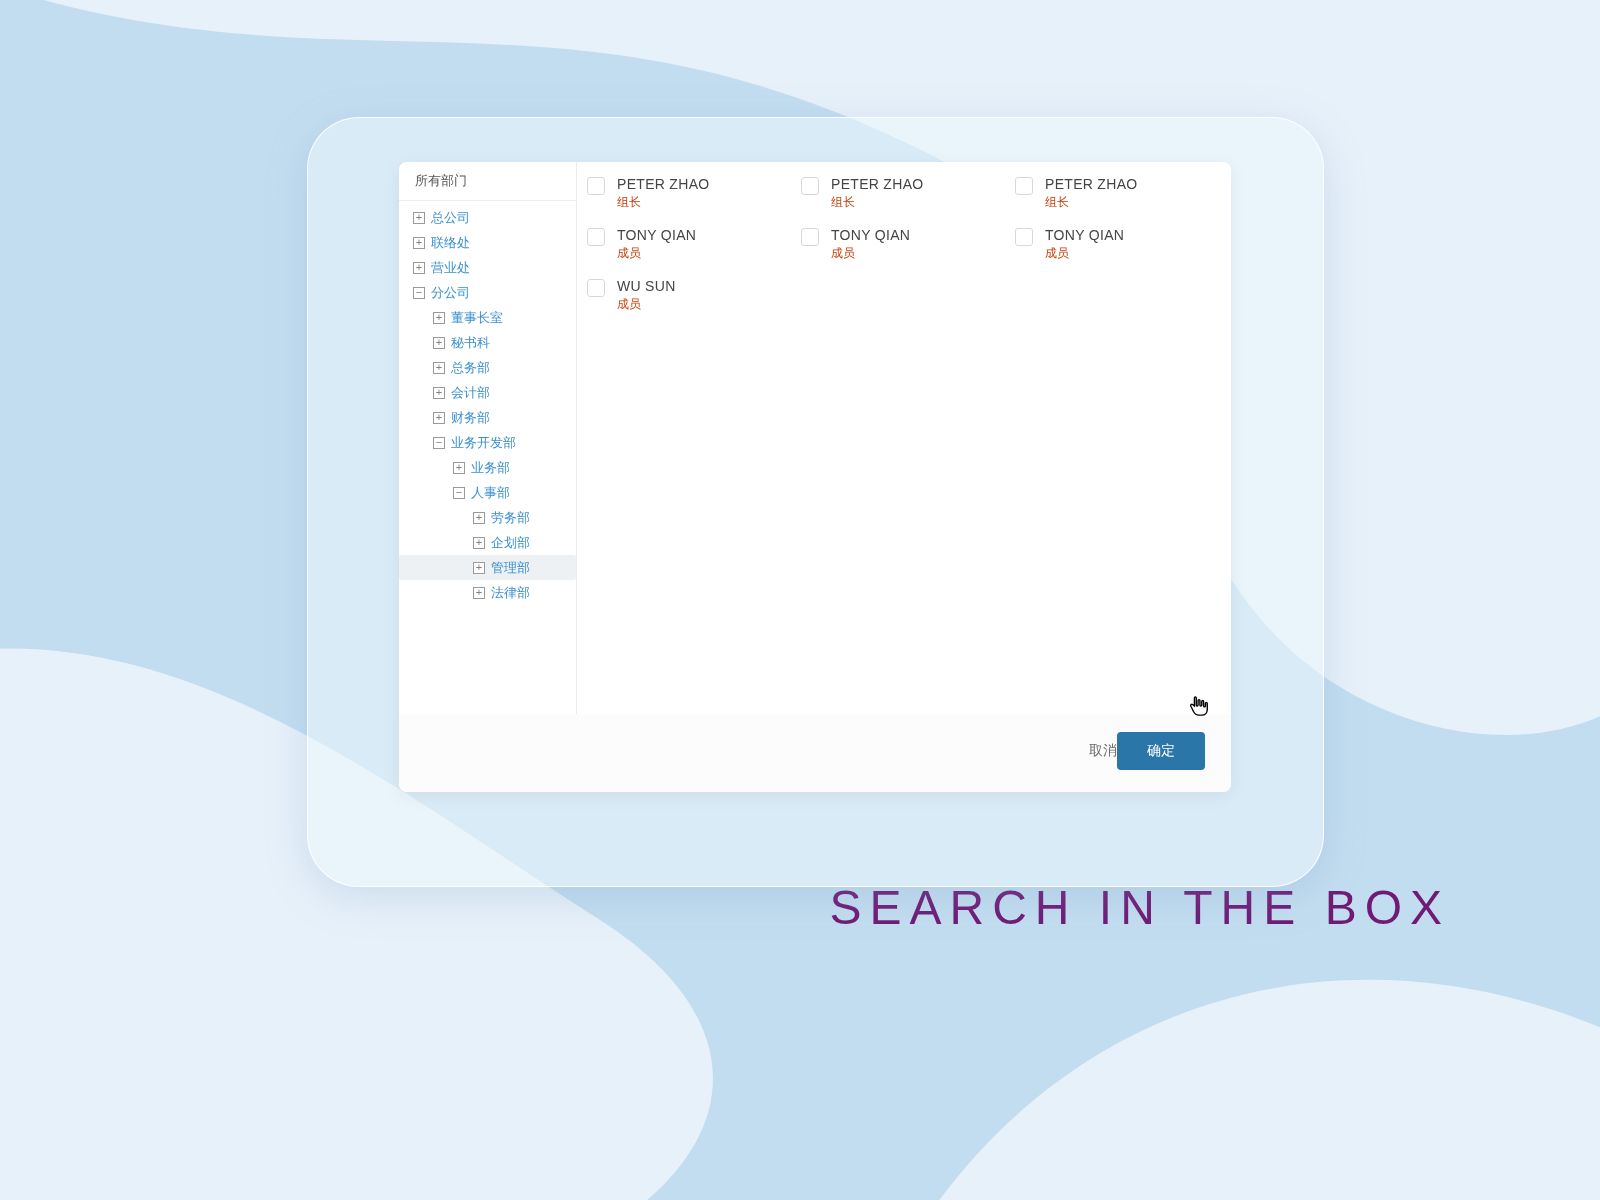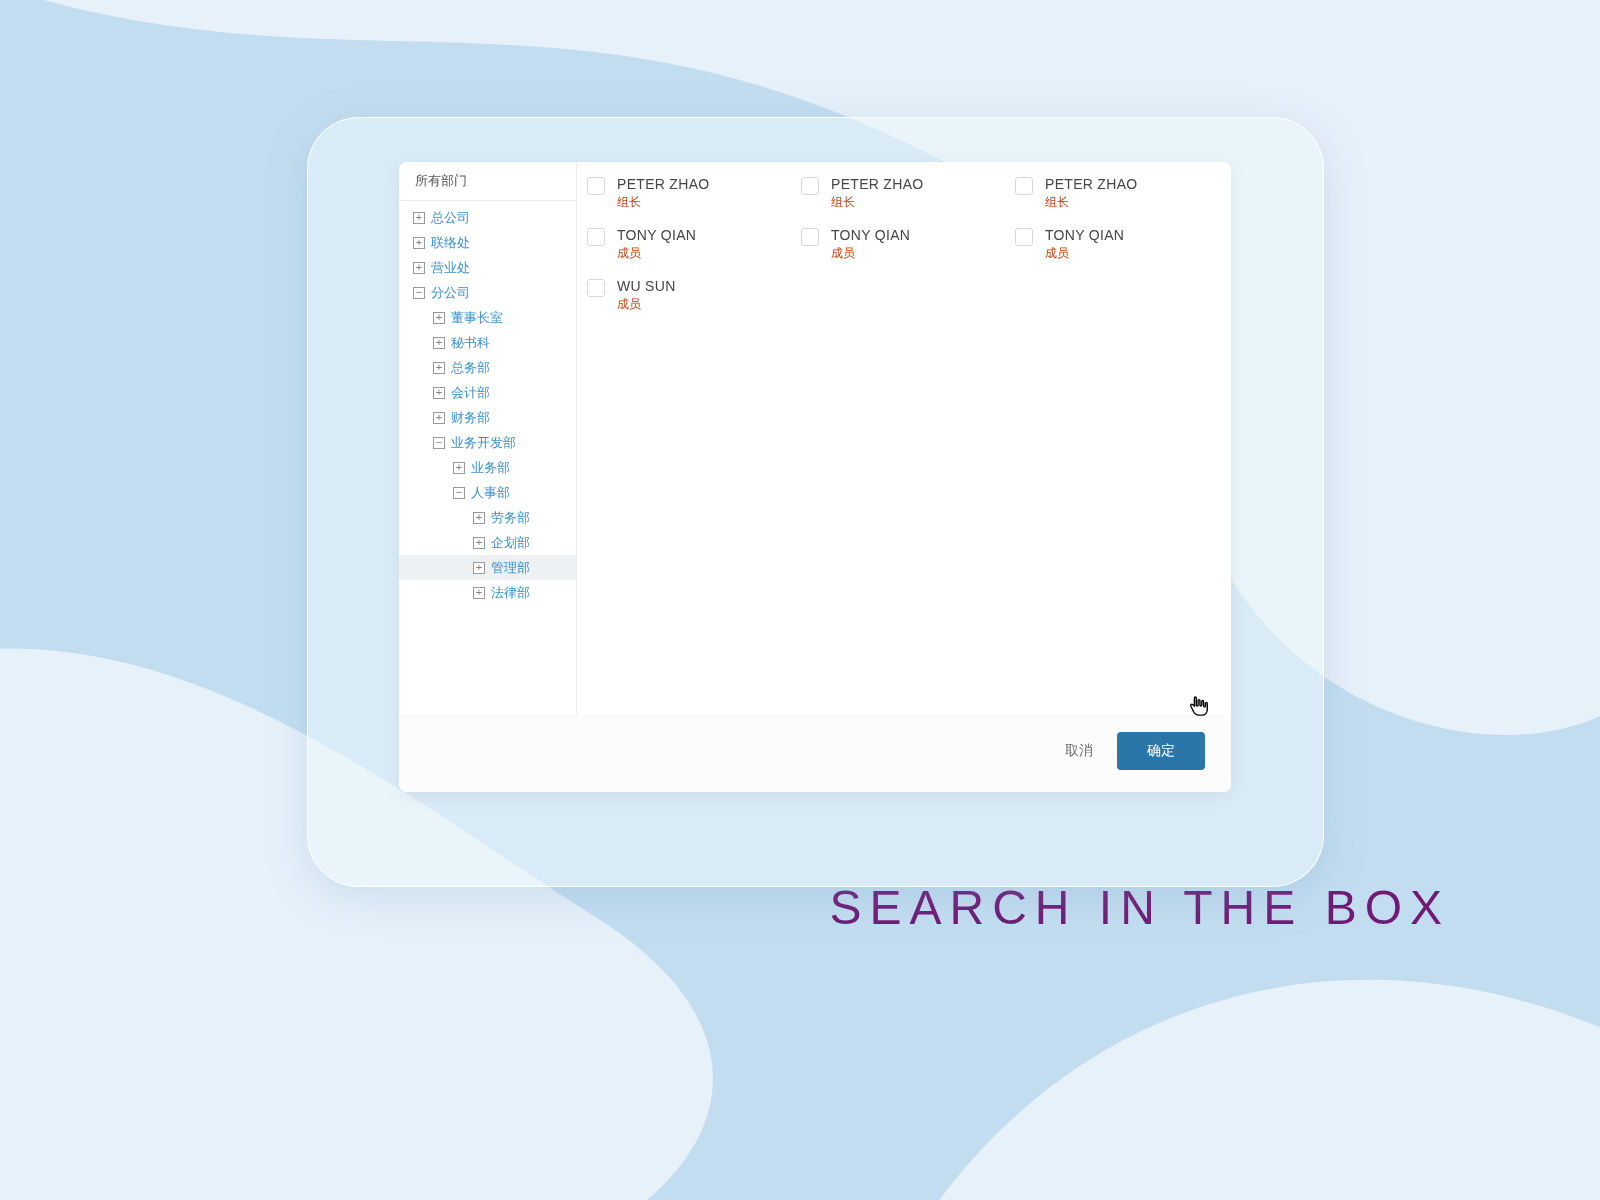--- a/index.html
+++ b/index.html
@@ -162,21 +162,20 @@
     cursor: pointer;
   }
   .person .txt .nm { font-size: 14px; color: #444; letter-spacing: .3px; }
   .person .txt .rl { font-size: 12px; color: #c2410c; margin-top: 2px; }
 
   
   .modal-footer {
     display: flex;
     justify-content: flex-end;
     align-items: center;
-    gap: 24px;
     padding: 18px 26px 22px 26px;
     background: #fcfcfd;
   }
   .btn-cancel {
     font-size: 14px;
     color: #6b6b6b;
     cursor: pointer;
   }
   .btn-confirm {
     background: #2b76a8;

